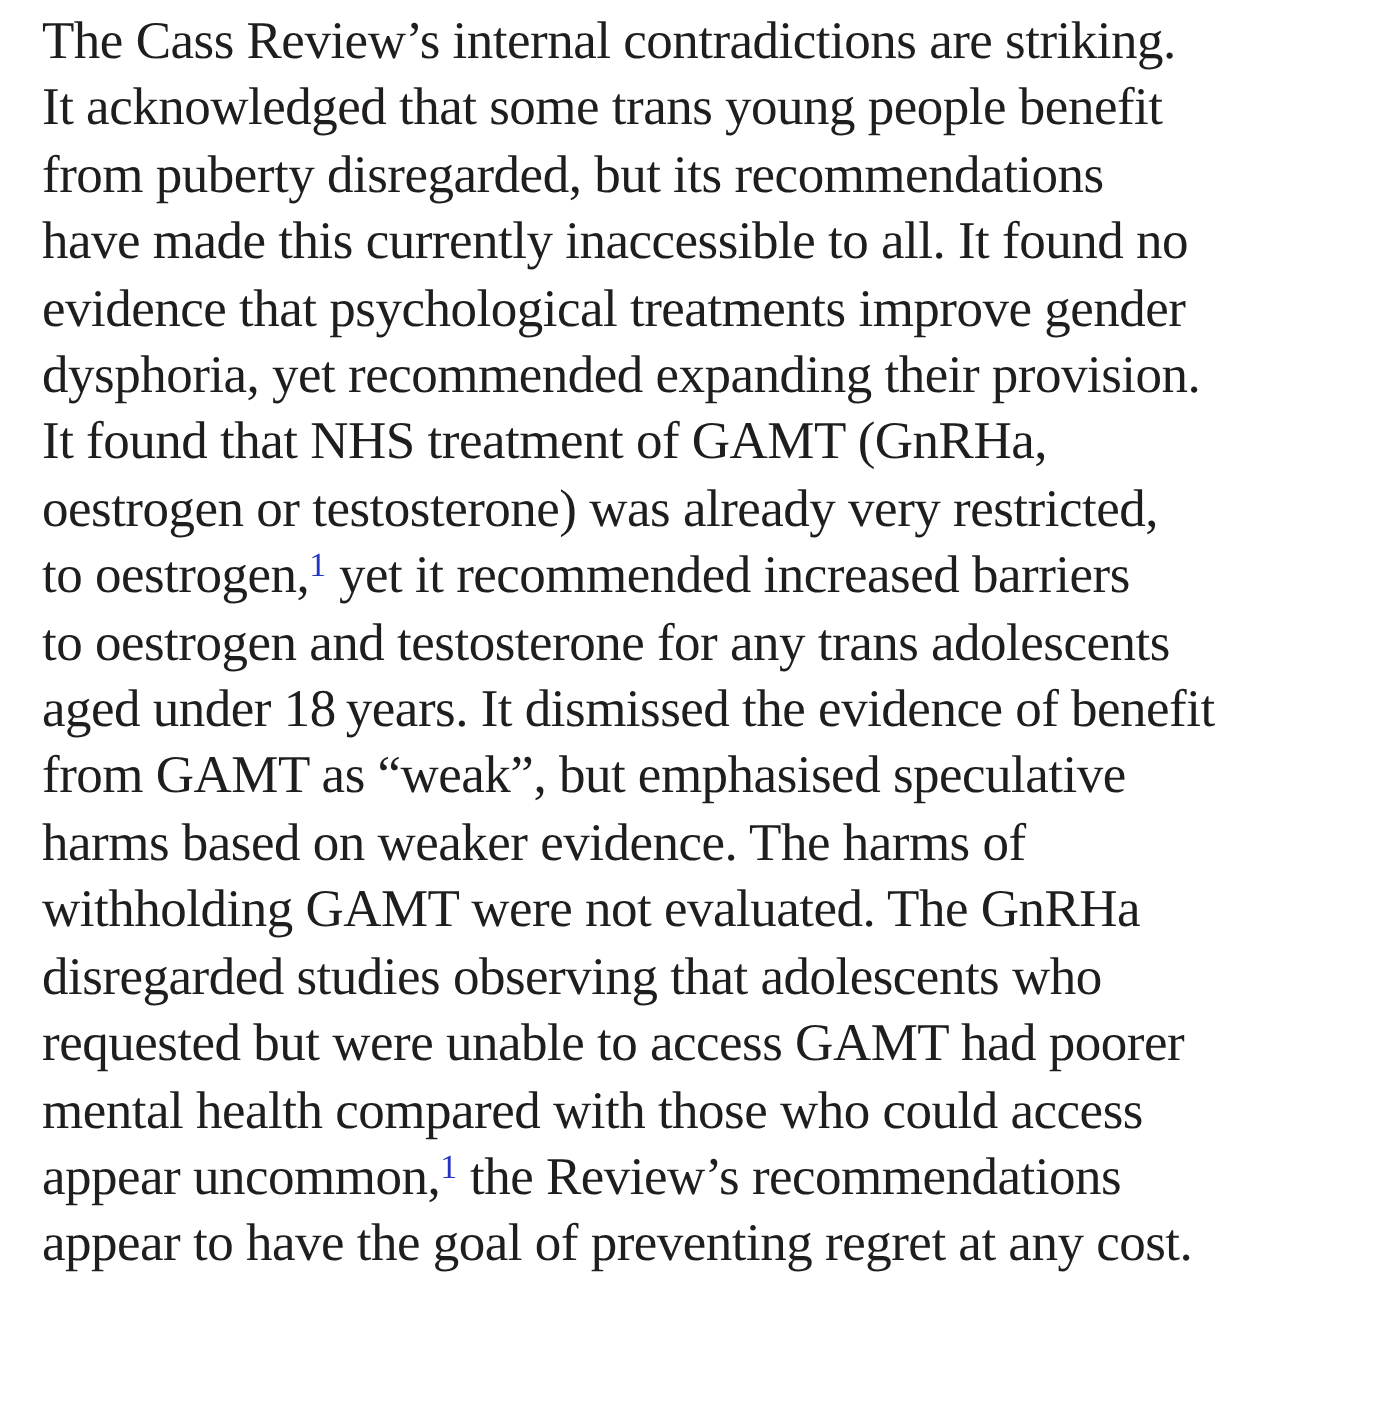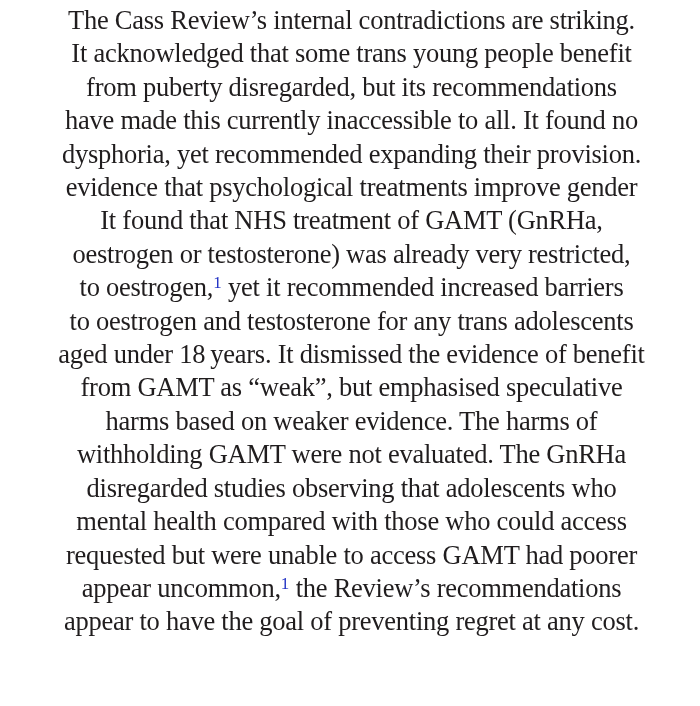--- a/index.html
+++ b/index.html
@@ -18,21 +18,20 @@
     height: 706px;
     padding: 4px 18px 0 21px;
     font-family: "Liberation Serif", "DejaVu Serif", serif;
     font-size: 26.5px;
     letter-spacing: -0.25px;
     line-height: 33.4px;
     color: var(--text-color, #201d1e);
   }
   .line {
     white-space: nowrap;
-    text-align: center;
   }
   .cite {
     color: var(--cite-color, #2434c5);
     font-size: 0.64em;
     line-height: 0;
     position: relative;
     top: -0.48em;
     vertical-align: baseline;
     text-decoration: none;
     cursor: pointer;
@@ -41,29 +40,29 @@
 </style>
 </head>
 <body>
 
 <main class="article-text">
   <div class="paragraph">
       <div class="line"><span>The Cass Review’s internal contradictions are striking.</span></div>
       <div class="line"><span>It acknowledged that some trans young people benefit</span></div>
       <div class="line"><span>from puberty disregarded, but its recommendations</span></div>
       <div class="line"><span>have made this currently inaccessible to all. It found no</span></div>
+      <div class="line"><span>evidence that psychological treatments improve gender</span></div>
       <div class="line"><span>dysphoria, yet recommended expanding their provision.</span></div>
-      <div class="line"><span>evidence that psychological treatments improve gender</span></div>
       <div class="line"><span>It found that NHS treatment of GAMT (GnRHa,</span></div>
       <div class="line"><span>oestrogen or testosterone) was already very restricted,</span></div>
       <div class="line"><span>to oestrogen,</span><a class="cite">1</a><span> yet it recommended increased barriers</span></div>
       <div class="line"><span>to oestrogen and testosterone for any trans adolescents</span></div>
       <div class="line"><span>aged under 18 years. It dismissed the evidence of benefit</span></div>
       <div class="line"><span>from GAMT as “weak”, but emphasised speculative</span></div>
       <div class="line"><span>harms based on weaker evidence. The harms of</span></div>
       <div class="line"><span>withholding GAMT were not evaluated. The GnRHa</span></div>
       <div class="line"><span>disregarded studies observing that adolescents who</span></div>
+      <div class="line"><span>requested but were unable to access GAMT had poorer</span></div>
       <div class="line"><span>mental health compared with those who could access</span></div>
-      <div class="line"><span>requested but were unable to access GAMT had poorer</span></div>
       <div class="line"><span>appear uncommon,</span><a class="cite">1</a><span> the Review’s recommendations</span></div>
       <div class="line"><span>appear to have the goal of preventing regret at any cost.</span></div>
     </div>
 </main>
 
 </body></html>

